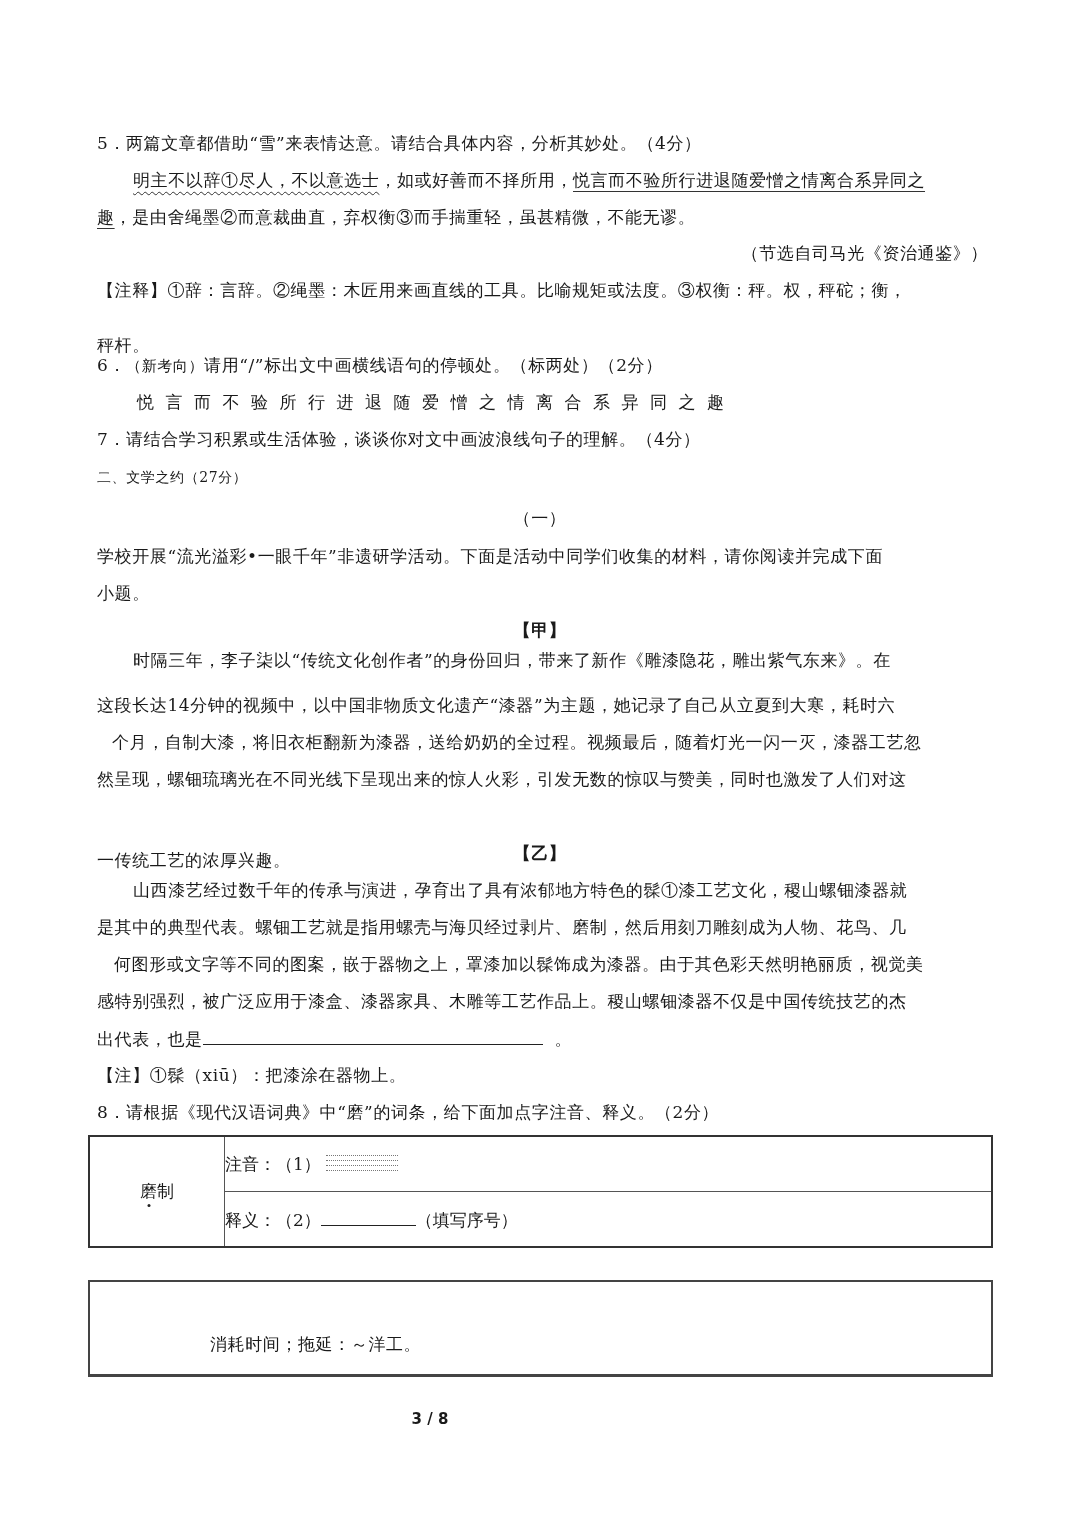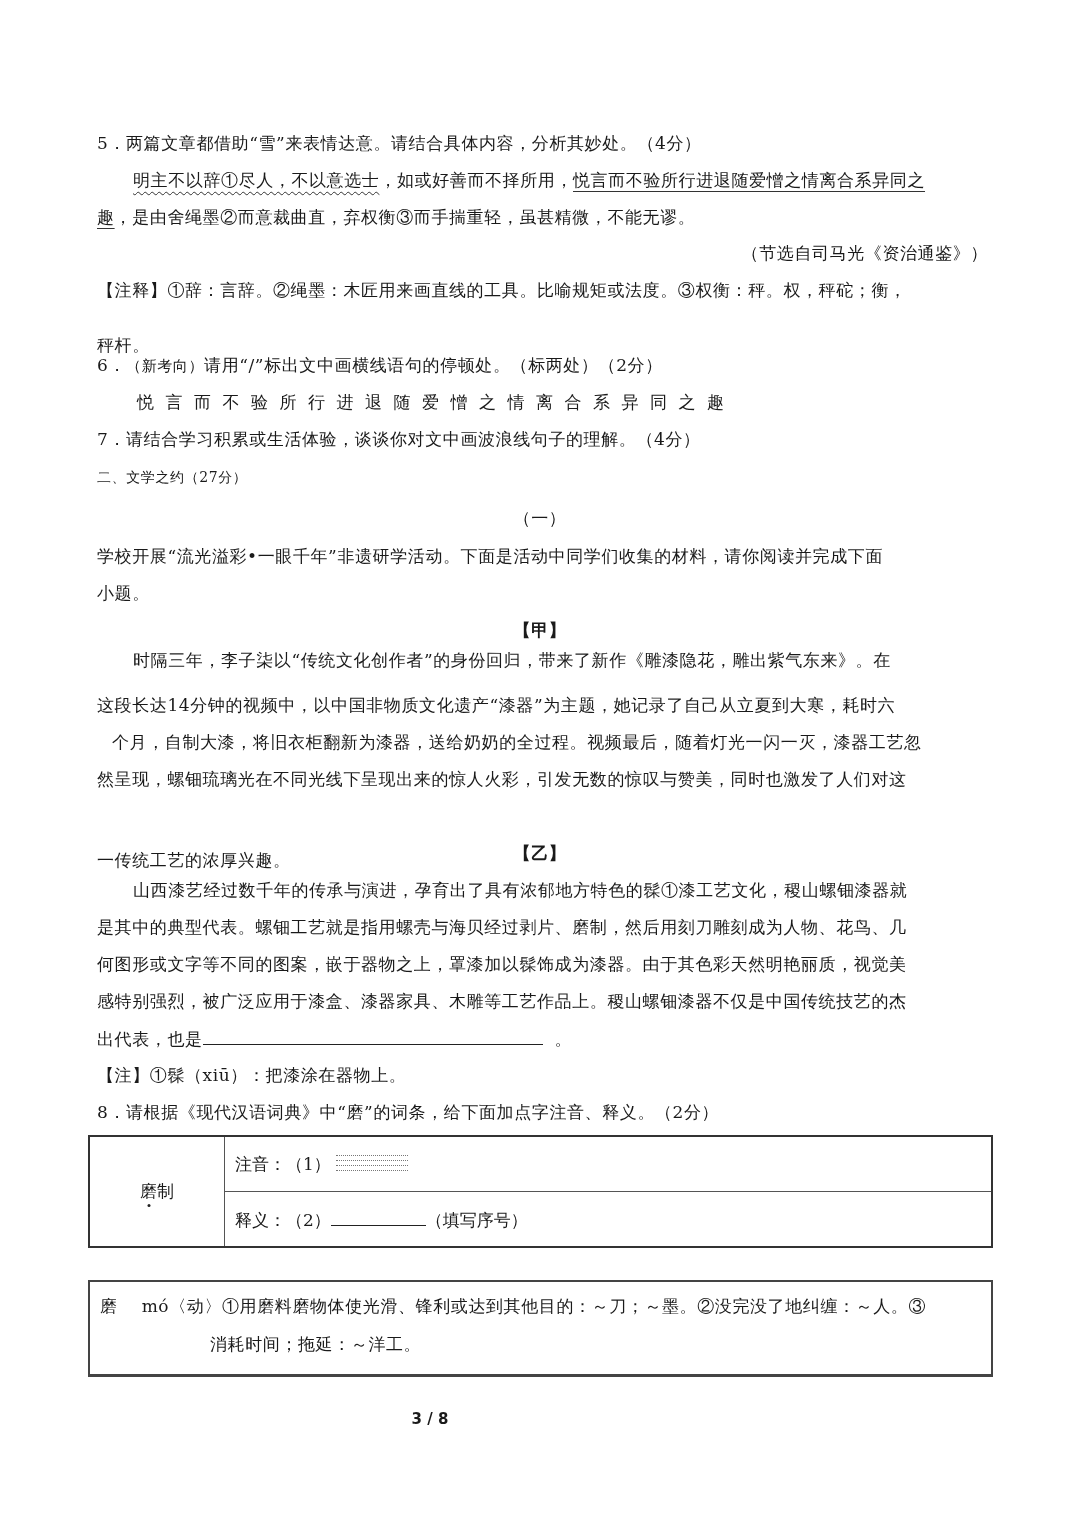--- a/index.html
+++ b/index.html
@@ -28,21 +28,21 @@
     .blank {
       display: inline-block; border-bottom: 1.5px solid #222; vertical-align: baseline;
       height: 18px;
     }
     table.answer {
       position: absolute; left: 88px; top: 1135px; width: 905px; height: 109px;
       border-collapse: collapse; border: 2px solid #333;
     }
     table.answer td { border: 1px solid #555; font-size: 17px; padding: 0; }
     table.answer td.word { width: 134px; text-align: center; }
-    table.answer td.cell { padding-left: 10px; height: 54px; }
+    table.answer td.cell { height: 54px; }
     .dotted-stack { display: inline-block; width: 72px; vertical-align: middle; }
     .dotted-stack span { display: block; border-top: 1px dotted #777; height: 4px; }
     .dict-box {
       position: absolute; left: 88px; top: 1280px; width: 901px; height: 92px;
       border: 2px solid #444; border-bottom-width: 3px;
     }
     .dict-line { position: absolute; font-size: 17px; white-space: nowrap; letter-spacing: 0.6px; }
     .page-num {
       position: absolute; left: 0; width: 860px; top: 1410px; text-align: center;
       font-family: "DejaVu Sans", sans-serif; font-weight: bold; font-size: 15px;
@@ -79,21 +79,21 @@
 <div class="line center bold" style="top:618px;">【甲】</div>
 <div class="line indent" style="top:628px;margin-top:20px;">时隔三年，李子柒以“传统文化创作者”的身份回归，带来了新作《雕漆隐花，雕出紫气东来》。在</div>
 <div class="line" style="top:693px;">这段长达14分钟的视频中，以中国非物质文化遗产“漆器”为主题，她记录了自己从立夏到大寒，耗时六</div>
 <div class="line" style="top:730px;margin-left:15px;">个月，自制大漆，将旧衣柜翻新为漆器，送给奶奶的全过程。视频最后，随着灯光一闪一灭，漆器工艺忽</div>
 <div class="line" style="top:767px;">然呈现，螺钿琉璃光在不同光线下呈现出来的惊人火彩，引发无数的惊叹与赞美，同时也激发了人们对这</div>
 <div class="line" style="top:848px;">一传统工艺的浓厚兴趣。</div>
 
 <div class="line center bold" style="top:841px;">【乙】</div>
 <div class="line indent" style="top:878px;">山西漆艺经过数千年的传承与演进，孕育出了具有浓郁地方特色的髹①漆工艺文化，稷山螺钿漆器就</div>
 <div class="line" style="top:915px;">是其中的典型代表。螺钿工艺就是指用螺壳与海贝经过剥片、磨制，然后用刻刀雕刻成为人物、花鸟、几</div>
-<div class="line" style="top:952px;">何图形或文字等不同的图案，嵌于器物之上，罩漆加以髹饰成为漆器。由于其色彩天然明艳丽质，视觉美</div>
+<div class="line" style="top:952px;margin-left:17px;">何图形或文字等不同的图案，嵌于器物之上，罩漆加以髹饰成为漆器。由于其色彩天然明艳丽质，视觉美</div>
 <div class="line" style="top:989px;">感特别强烈，被广泛应用于漆盒、漆器家具、木雕等工艺作品上。稷山螺钿漆器不仅是中国传统技艺的杰</div>
 <div class="line" style="top:1026px;">
   <span>出代表，也是</span><span class="blank" style="width:340px;"></span><span style="margin-left:12px;">。</span>
 </div>
 
 <div class="line" style="top:1063px;">【注】①髹（xiū）：把漆涂在器物上。</div>
 
 <div class="line" style="top:1100px;">8．请根据《现代汉语词典》中“磨”的词条，给下面加点字注音、释义。（2分）</div>
 
 <table class="answer">
@@ -109,20 +109,16 @@
   </tr>
   <tr>
     <td class="cell">
       <span>释义：（2）</span><span class="blank" style="width:95px;"></span><span>（填写序号）</span>
     </td>
   </tr>
 </tbody>
   </table>
 
 <div class="dict-box">
-  <div class="dict-line" style="left:10px; top:13px;">
-    <span>磨</span>
-    <span style="margin-left:18px;">mó</span><span>〈动〉</span><span>①用磨料磨物体使光滑、锋利或达到其他目的：～刀；～墨。②没完没了地纠缠：～人。③</span>
-  </div>
   <div class="dict-line" style="left:120px; top:51px;">消耗时间；拖延：～洋工。</div>
 </div>
 
 <div class="page-num">3 / 8</div>
 
 </body></html>

